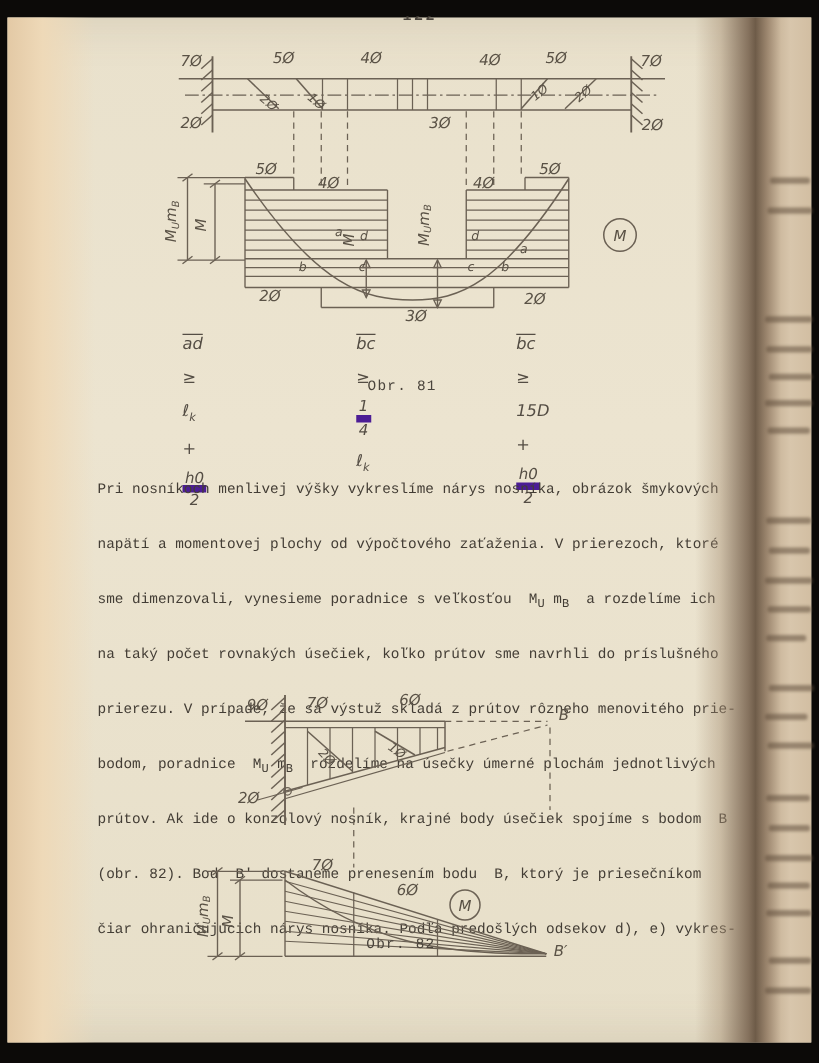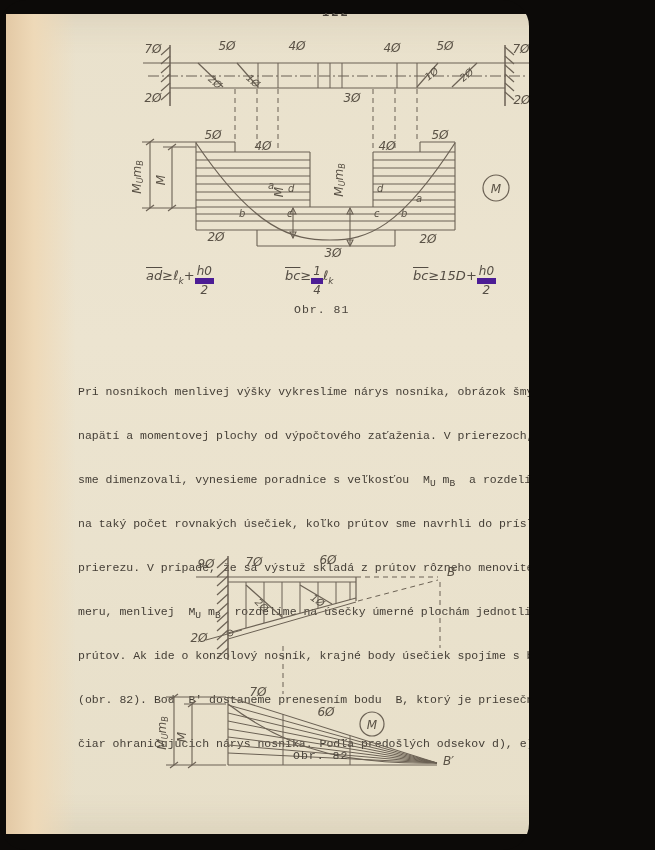--- a/index.html
+++ b/index.html
@@ -1,17 +1,17 @@
 <!DOCTYPE html>
 <html><head>
 <meta charset="utf-8">
 <style>
   html,body{margin:0;padding:0;background:#0c0a08;}
-  .photo{position:relative;width:529px;height:850px;background:#0c0a08;overflow:hidden;
-         font-family:"Liberation Sans",sans-serif;border-radius:26px;}
+  .photo{position:relative;width:655px;height:850px;background:#0c0a08;overflow:hidden;
+         font-family:"Liberation Sans",sans-serif;}
   .page{position:absolute;left:6px;top:14px;width:643px;height:820px;
         background:linear-gradient(180deg,#e9e1cc 0%,#ece4d0 40%,#e7dfc9 100%);
         box-shadow:inset 0 0 40px rgba(120,100,70,.18);}
   .gutter{position:absolute;left:6px;top:14px;width:70px;height:820px;
         background:linear-gradient(90deg,#e3c9a5 0%,#eed9b8 40%,rgba(236,228,206,0) 100%);}
   .curl{position:absolute;left:556px;top:14px;width:93px;height:820px;pointer-events:none;
         background:linear-gradient(90deg,
           rgba(190,170,140,0) 0%,
           rgba(166,143,116,.45) 22%,
           rgba(120,99,79,.88) 46%,
@@ -20,22 +20,22 @@
           rgba(205,185,158,.95) 74%,
           rgba(216,198,172,1) 82%,
           rgba(210,190,162,1) 100%);}
   .blur-line{position:absolute;background:rgba(96,78,60,.55);filter:blur(1.4px);border-radius:2px;}
   .pagenum{position:absolute;left:322px;top:13px;width:36px;height:8px;overflow:hidden;}
   .pagenum span{display:block;margin-top:-7px;font:700 12px "Liberation Mono",monospace;color:#4a443c;letter-spacing:2px;}
   .tw{position:absolute;font:11.5px "Liberation Mono",monospace;color:#433d35;white-space:pre;}
   .heading{letter-spacing:1.4px;}
   .para-line{height:18px;line-height:18px;}
   .caption{position:absolute;font:11.5px "Liberation Mono",monospace;color:#4a443c;letter-spacing:1px;}
-  .formula{position:absolute;display:flex;align-items:flex-start;gap:0;
-           font:italic 13px "DejaVu Sans",sans-serif;color:#544d44;}
+  .formula{position:absolute;display:flex;align-items:flex-start;gap:12px;
+           font:italic 13px "DejaVu Sans",sans-serif;color:#544d44;flex-direction:column;}
   .formula .ov{text-decoration:overline;}
   .formula sub{font-size:9px;}
   .frac{display:inline-flex;flex-direction:column;align-items:center;line-height:1.05;font-size:12px;margin-top:-3px;}
   .frac .num{border-bottom:6px solid #4c1d95;padding:0 2px;}
   svg{position:absolute;overflow:visible;}
   svg line,svg path,svg rect,svg circle,svg polyline{stroke:#6b6154;fill:none;}
   svg .thin{stroke-width:1;}
   svg text{fill:#5a5246;font:italic 12px "DejaVu Sans",sans-serif;}
   svg .small{font-size:10px;}
   svg .sub{font-size:8px;}
@@ -221,21 +221,21 @@
 
   <div class="caption" style="left:294px;top:303px">Obr. 81</div>
 
 
   <div class="tw" style="left:78px;top:357px;width:512px">
     <div class="para-line">Pri nosníkoch menlivej výšky vykreslíme nárys nosníka, obrázok šmykových</div>
     <div class="para-line">napätí a momentovej plochy od výpočtového zaťaženia. V prierezoch, ktoré</div>
     <div class="para-line"><span>sme dimenzovali, vynesieme poradnice s veľkosťou  M</span><sub>U</sub><span> m</span><sub>B</sub><span>  a rozdelíme ich</span></div>
     <div class="para-line">na taký počet rovnakých úsečiek, koľko prútov sme navrhli do príslušného</div>
     <div class="para-line">prierezu. V prípade, že sa výstuž skladá z prútov rôzneho menovitého prie-</div>
-    <div class="para-line"><span>meru, menlivej  M</span><sub>U</sub><span> m</span><sub>B</sub><span>  rozdelíme na úsečky úmerné plochám jednotlivých</span></div>
+    <div class="para-line"><span>bodom, poradnice  M</span><sub>U</sub><span> m</span><sub>B</sub><span>  rozdelíme na úsečky úmerné plochám jednotlivých</span></div>
     <div class="para-line">prútov. Ak ide o konzolový nosník, krajné body úsečiek spojíme s bodom  B</div>
     <div class="para-line">(obr. 82). Bod  B′ dostaneme prenesením bodu  B, ktorý je priesečníkom</div>
     <div class="para-line">čiar ohraničujúcich nárys nosníka. Podľa predošlých odsekov d), e) vykres-</div>
   </div>
 
   <svg style="left:150px;top:548px" width="340" height="255" viewBox="150 548 340 255">
 
     <g stroke-width="1.2">
 
       <line x1="228" y1="556" x2="228" y2="660" stroke-width="1.5"></line>

